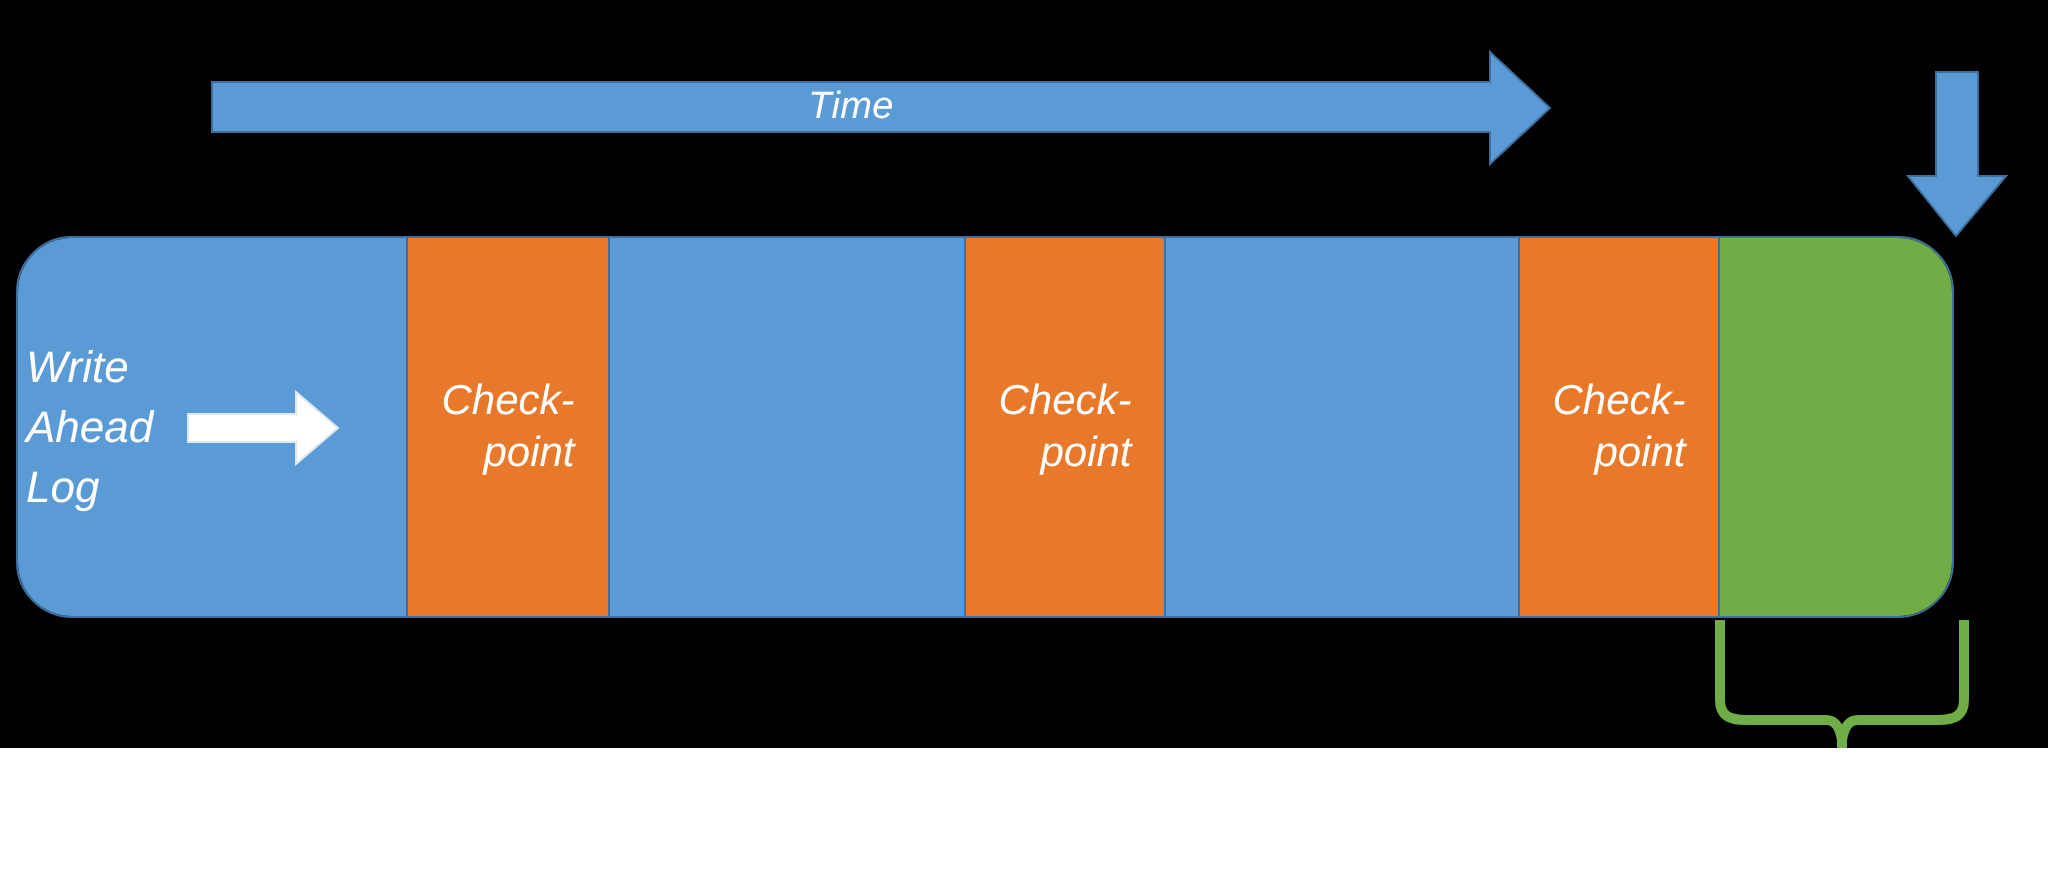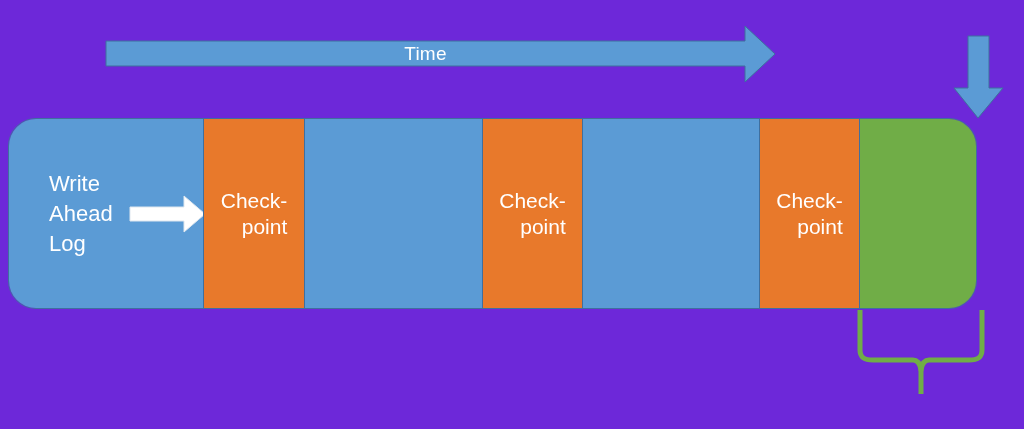--- a/index.html
+++ b/index.html
@@ -6,23 +6,24 @@
     margin: 0;
     padding: 0;
     background: #ffffff;
   }
   body {
     font-family: "Liberation Sans", sans-serif;
   }
   #canvas {
     position: relative;
     width: 1024px;
-    height: 429px;
-    background: #6d28d9;
+    height: 374px;
+    background: #000000;
     overflow: hidden;
+    font-style: italic;
   }
 
   
   .time-arrow {
     position: absolute;
     left: 100px;
     top: 18px;
     width: 680px;
     height: 72px;
   }
@@ -85,22 +86,21 @@
     line-height: 30px;
     text-align: left;
     padding-left: 0;
   }
 
   .wal-seg { justify-content: flex-start; }
   .wal-inner {
     display: flex;
     align-items: center;
     gap: 16px;
-    padding-left: 16px;
-    margin-left: 24px;
+    padding-left: 4px;
   }
   .white-arrow { width: 78px; height: 40px; display:block; }
 
   
   .down-arrow {
     position: absolute;
     left: 952px;
     top: 34px;
     width: 52px;
     height: 86px;

